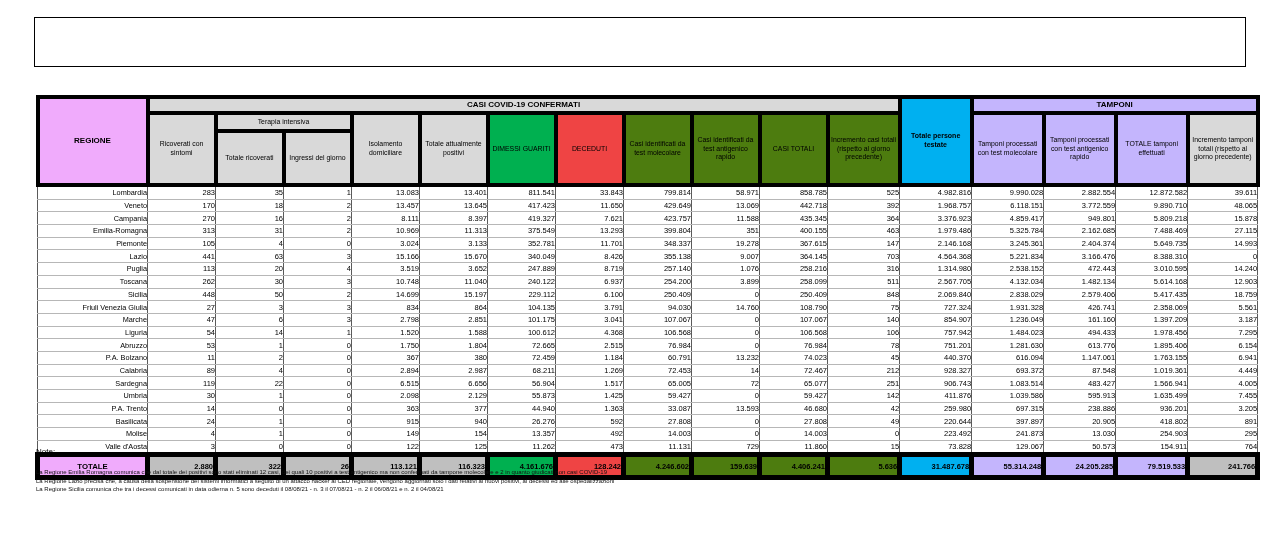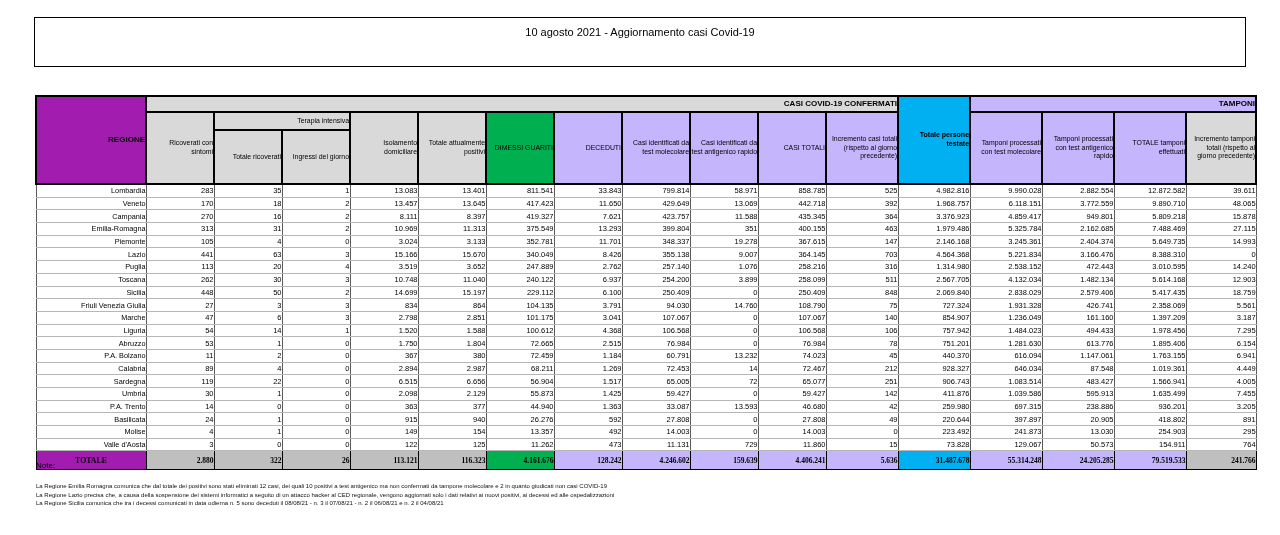--- a/index.html
+++ b/index.html
@@ -8,56 +8,55 @@
   .titlebox{position:absolute;left:34px;top:17px;width:1210px;height:48px;border:1px solid #000;
             text-align:center;font-size:11px;line-height:1;}
   .titlebox .l1{margin-top:9px;}
   .titlebox .l2{margin-top:12px;}
 
   table.covid{position:absolute;left:35px;top:95px;width:1220px;border-collapse:collapse;
               table-layout:fixed;font-size:7.5px;}
   table.covid th, table.covid td{padding:0;overflow:hidden;}
 
   
-  th{border:2px solid #000000;font-weight:normal;font-size:6.9px;line-height:1.25;
-     white-space:normal;padding:1px;vertical-align:middle;text-align:right;}
+  th{border:4px solid #000000;font-weight:normal;font-size:6.9px;line-height:1.25;
+     white-space:normal;padding:1px;vertical-align:middle;text-align:center;}
   th.band{font-weight:bold;font-size:8px;}
   th.region-h{font-weight:bold;font-size:8px;}
 
-  .gdark{background:#a21caf;}
+  .gdark{background:#f0abfc;}
   .gmid{background:#BFBFBF;}
   .glight{background:#D9D9D9;}
   .green{background:#00B050;}
-  .red{background:#c4b5fd;}
-  .orange{background:#c4b5fd;}
+  .red{background:#ef4444;}
+  .orange{background:#4d7c0f;}
   .cyan{background:#00B0F0;}
   .per{background:#c4b5fd;}
 
   
   tbody td{height:11.7px;white-space:nowrap;vertical-align:middle;
            border-left:1px solid #5a5a5a;border-right:1px solid #5a5a5a;
            border-top:1px solid #b7b7b7;border-bottom:1px solid #b7b7b7;}
   td.num{text-align:right;padding-right:3px;}
   td.region{text-align:right;padding-left:2px;font-size:7.3px;}
   tr.strong-top td{border-top:1.5px solid #000;}
 
-  tr.totals td{font-weight:bold;border:1px solid #000000;height:18px;font-family:Liberation Serif, serif;}
+  tr.totals td{font-weight:bold;border:5px solid #000000;height:18px;}
   tr.totals td.label{text-align:center;font-size:7.8px;}
 
-  .notes{position:absolute;left:36px;top:461px;width:1200px;}
+  .notes{position:absolute;left:36px;top:447px;width:1200px;}
   .notes .note-title{font-size:8px;margin-bottom:12px;}
   .notes .note-line{font-size:6px;line-height:1.45;color:#111;}
 </style>
 </head>
 <body>
 
 <div class="page">
 
   <div class="titlebox">
-    <div class="l1">10 agosto 2021 - Aggiornamento casi Covid-19</div>
   </div>
 
   <table class="covid">
     <colgroup>
       <col style="width:110px">
       <col style="width:68px">
         <col style="width:68px">
         <col style="width:68px">
         <col style="width:68px">
       <col style="width:68px">
@@ -217,21 +216,21 @@
           <td class="num">0</td>
         </tr>
         <tr>
           <td class="region">Puglia</td>
           <td class="num">113</td>
           <td class="num">20</td>
           <td class="num">4</td>
           <td class="num">3.519</td>
           <td class="num">3.652</td>
           <td class="num">247.889</td>
-          <td class="num">2.762</td>
+          <td class="num">8.719</td>
           <td class="num">257.140</td>
           <td class="num">1.076</td>
           <td class="num">258.216</td>
           <td class="num">316</td>
           <td class="num">1.314.980</td>
           <td class="num">2.538.152</td>
           <td class="num">472.443</td>
           <td class="num">3.010.595</td>
           <td class="num">14.240</td>
         </tr>
@@ -375,21 +374,21 @@
           <td class="num">0</td>
           <td class="num">2.894</td>
           <td class="num">2.987</td>
           <td class="num">68.211</td>
           <td class="num">1.269</td>
           <td class="num">72.453</td>
           <td class="num">14</td>
           <td class="num">72.467</td>
           <td class="num">212</td>
           <td class="num">928.327</td>
-          <td class="num">646.034</td>
+          <td class="num">693.372</td>
           <td class="num">87.548</td>
           <td class="num">1.019.361</td>
           <td class="num">4.449</td>
         </tr>
         <tr>
           <td class="region">Sardegna</td>
           <td class="num">119</td>
           <td class="num">22</td>
           <td class="num">0</td>
           <td class="num">6.515</td>

